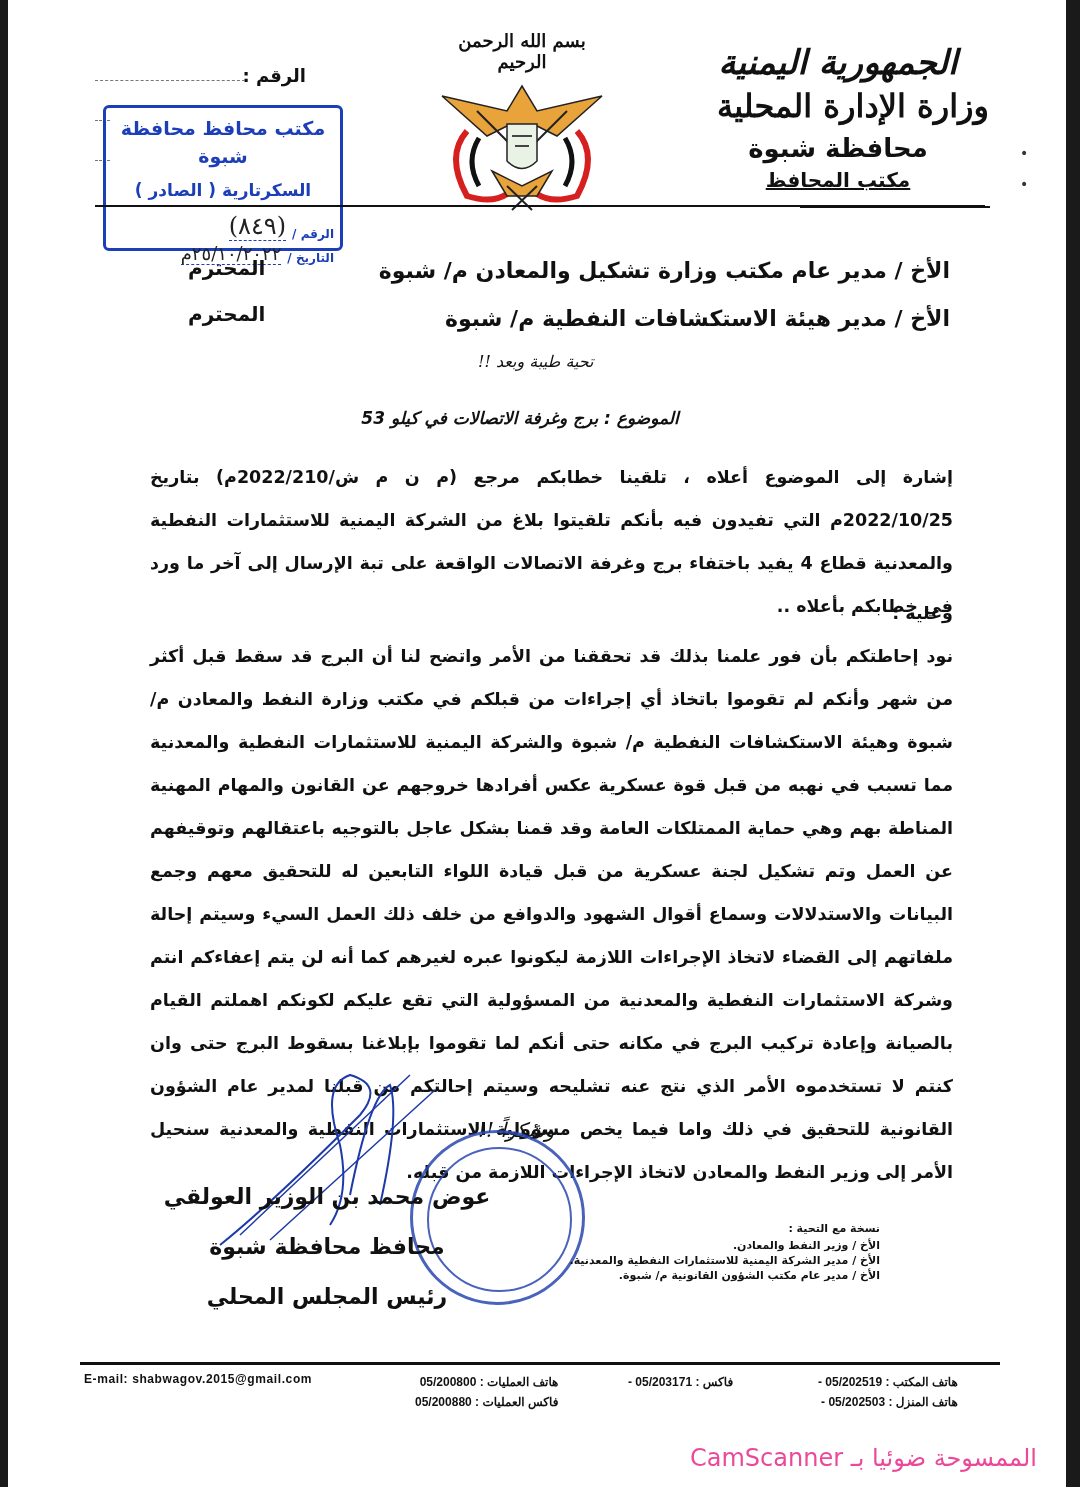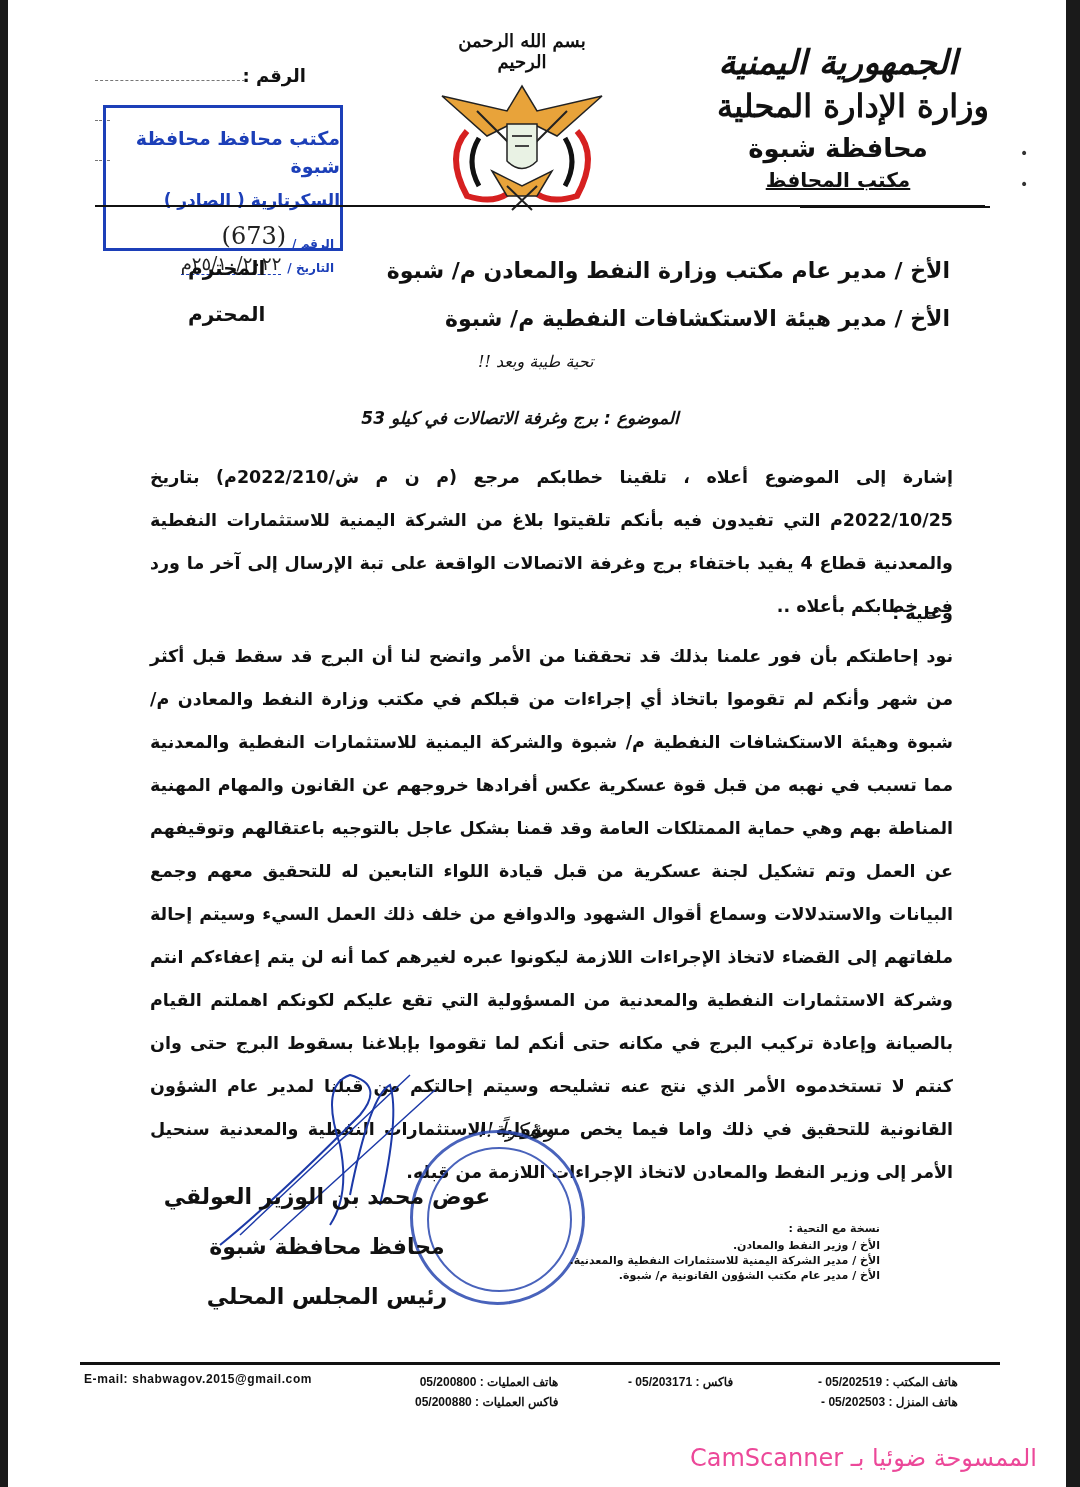--- a/index.html
+++ b/index.html
@@ -17,21 +17,21 @@
   .lh-dot { position: absolute; font-size: 14px; color: #333; }
 
   
   .emblem { position: absolute; left: 432px; top: 30px; width: 180px; height: 170px; text-align: center; }
   .basmala { font-family: "DejaVu Serif", serif; font-size: 18px; font-weight: bold; direction: rtl; }
   .emblem svg { margin-top: 4px; }
 
   
   .ref-label { position: absolute; left: 86px; top: 65px; width: 220px; direction: rtl; font-size: 18px; font-weight: bold; }
   .ref-line { position: absolute; left: 95px; height: 1px; border-top: 1px dashed #777; }
-  .stamp { position: absolute; left: 103px; top: 105px; width: 240px; height: 146px; border: 3px solid #1c3fb8; border-radius: 0; color: #1c3fb8; direction: rtl; text-align: right; padding-top: 16px; }
+  .stamp { position: absolute; left: 103px; top: 105px; width: 240px; height: 146px; border: 3px solid #1c3fb8; border-radius: 6px; color: #1c3fb8; direction: rtl; text-align: center; padding-top: 6px; }
   .stamp .s1 { font-size: 19px; font-weight: bold; line-height: 28px; }
   .stamp .s2 { font-size: 17px; font-weight: bold; line-height: 28px; margin-top: 6px; }
   .stamp .row { display: flex; direction: rtl; align-items: flex-end; padding-right: 6px; margin-top: 8px; }
   .stamp .lbl { font-size: 12px; font-weight: bold; }
   .stamp .hand { font-family: "DejaVu Serif", serif; font-size: 24px; color: #222; margin-right: 6px; border-bottom: 1px dashed #1c3fb8; }
   .strike { position: absolute; left: 95px; top: 205px; width: 890px; height: 2px; background: #111; }
 
   
   .addr { position: absolute; right: 130px; direction: rtl; font-size: 22px; font-weight: bold; }
   .addr-hon { position: absolute; left: 188px; direction: rtl; font-size: 20px; font-weight: bold; }
@@ -103,30 +103,30 @@
 <div class="ref-label">الرقم :</div>
 <div class="ref-line" style="top:80px; width:150px;"></div>
 <div class="ref-line" style="top:120px; width:15px;"></div>
 <div class="ref-line" style="top:160px; width:15px;"></div>
 
 <div class="stamp">
   <div class="s1">مكتب محافظ محافظة شبوة</div>
   <div class="s2">السكرتارية ( الصادر )</div>
   <div class="row">
     <span class="lbl">الرقم /</span>
-    <span class="hand">(673)</span>
+    <span class="hand">(٨٤٩)</span>
   </div>
   <div class="row" style="margin-top:2px;">
     <span class="lbl">التاريخ /</span>
     <span class="hand" style="font-size:18px;">٢٥/١٠/٢٠٢٢م</span>
   </div>
 </div>
 <div class="strike"></div>
 
-<div class="addr" style="top:258px;">الأخ / مدير عام مكتب وزارة النفط والمعادن م/ شبوة</div>
+<div class="addr" style="top:258px;">الأخ / مدير عام مكتب وزارة تشكيل والمعادن م/ شبوة</div>
 <div class="addr-hon" style="top:256px;">المحترم</div>
 <div class="addr" style="top:306px;">الأخ / مدير هيئة الاستكشافات النفطية م/ شبوة</div>
 <div class="addr-hon" style="top:302px;">المحترم</div>
 
 <div class="greeting">تحية طيبة وبعد !!</div>
 <div class="subject">الموضوع : برج وغرفة الاتصالات في كيلو 53</div>
 
 <div class="body-text p1">
   <p>إشارة إلى الموضوع أعلاه ، تلقينا خطابكم مرجع (م ن م ش/2022/210م) بتاريخ 2022/10/25م التي تفيدون فيه بأنكم تلقيتوا بلاغ من الشركة اليمنية للاستثمارات النفطية والمعدنية قطاع 4 يفيد باختفاء برج وغرفة الاتصالات الواقعة على تبة الإرسال إلى آخر ما ورد في خطابكم بأعلاه ..</p>
 </div>

